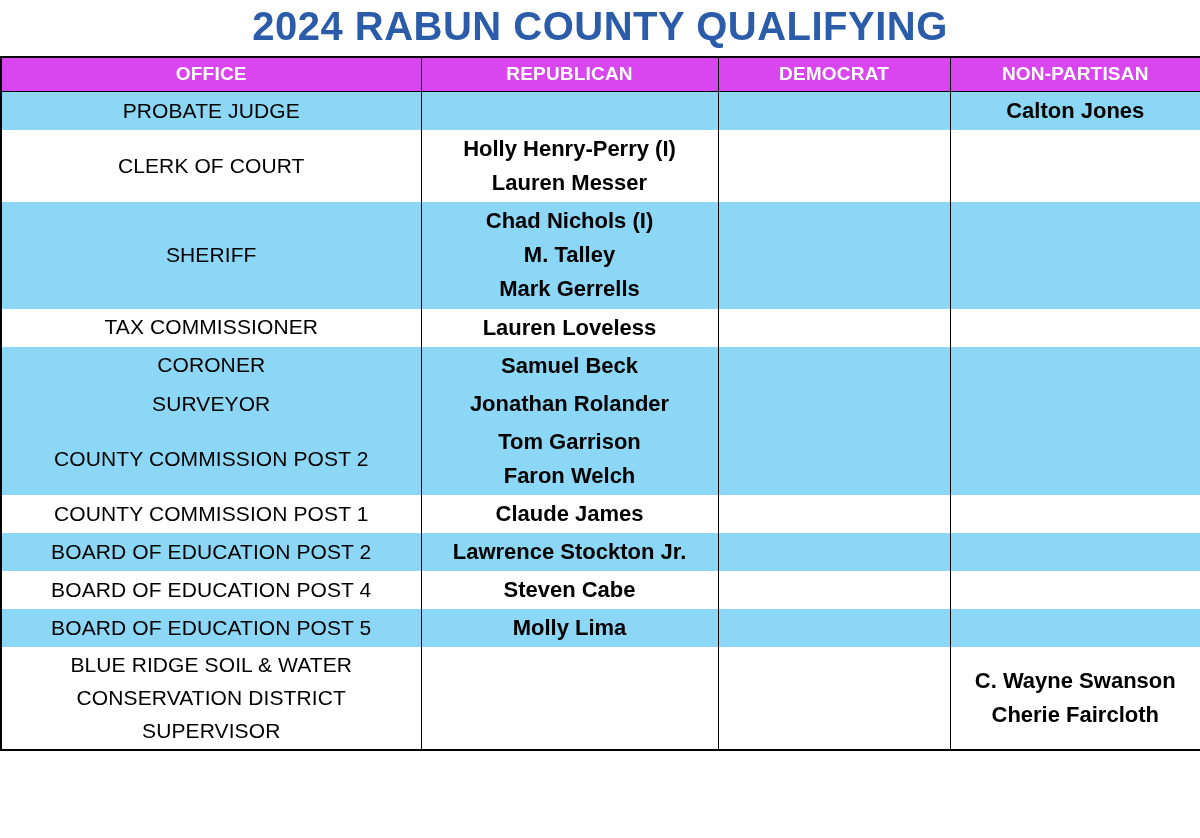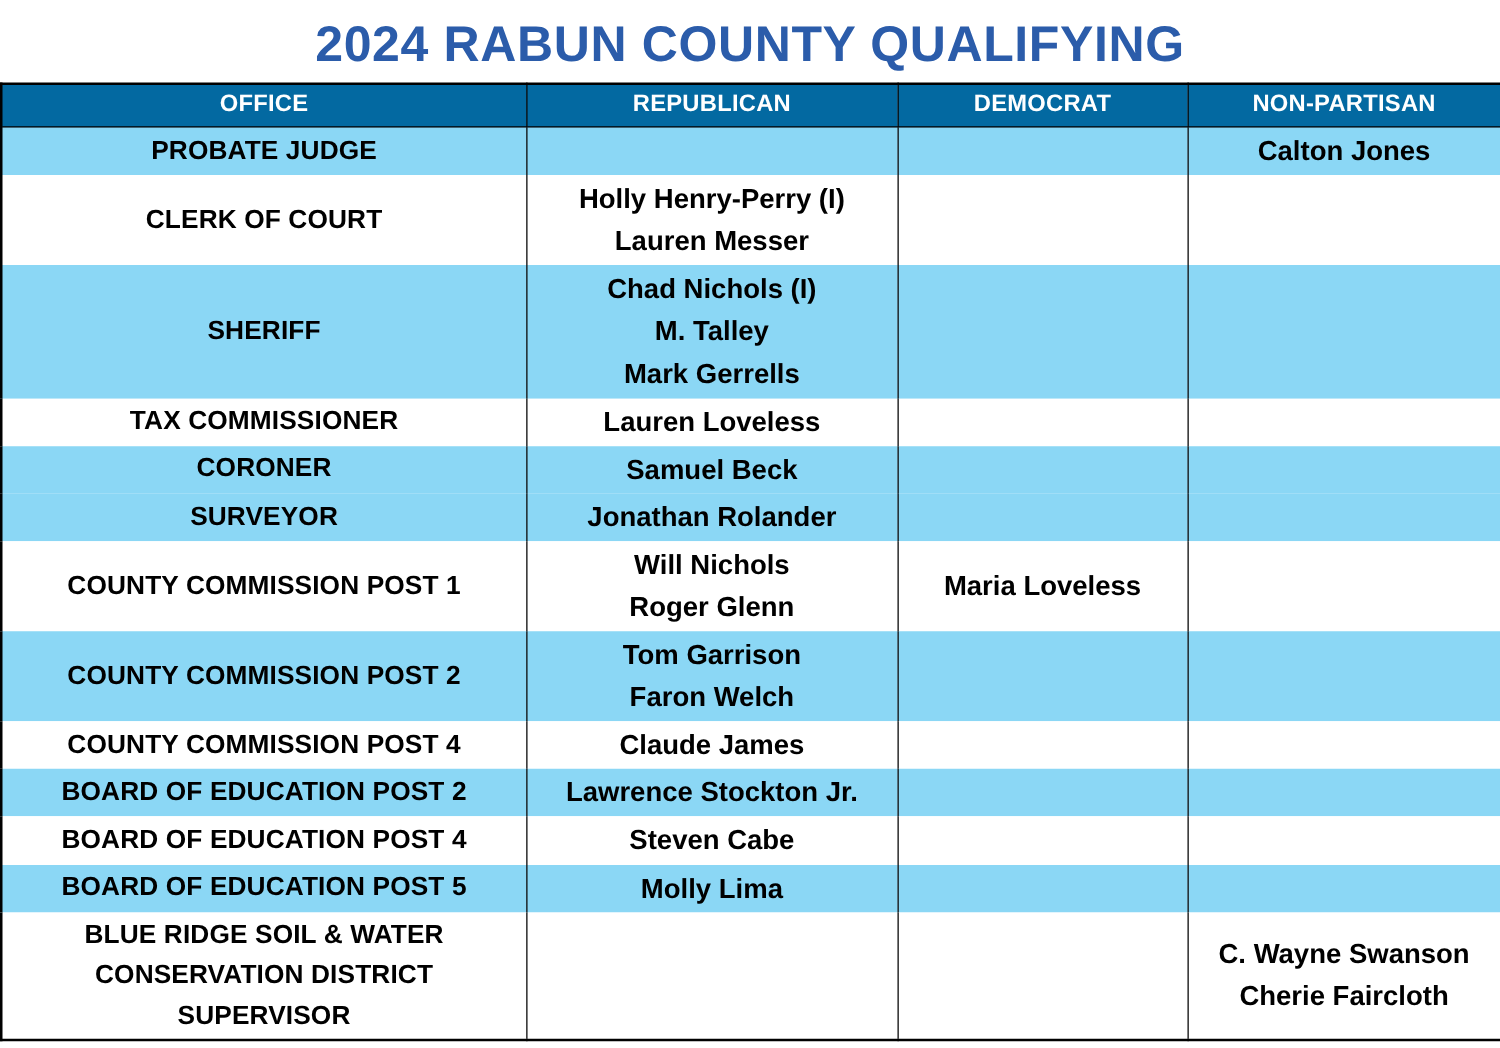--- a/index.html
+++ b/index.html
@@ -19,36 +19,36 @@
     position: relative;
     box-sizing: border-box;
   }
   .title {
     text-align: center;
     color: #2B5CAA;
     font-weight: bold;
     font-size: 40px;
     letter-spacing: 0.5px;
     line-height: 1;
-    padding: 16px 0 10px 0;
+    padding: 6px 0 10px 0;
     margin: 0;
     font-family: "Liberation Sans", sans-serif;
   }
   table.qual {
     border-collapse: collapse;
     width: 1200px;
     table-layout: fixed;
   }
   table.qual col.c-office  { width: 420px; }
   table.qual col.c-rep     { width: 297px; }
   table.qual col.c-dem     { width: 232px; }
   table.qual col.c-np      { width: 251px; }
 
   thead th {
-    background: #0369a1;
+    background: #d946ef;
     color: #ffffff;
     font-weight: bold;
     font-size: 19px;
     text-align: center;
     padding: 5px 2px 6px 2px;
     border: 1px solid #000000;
     letter-spacing: 0.2px;
   }
   tbody td {
     border-left: 1px solid #000000;
@@ -56,21 +56,21 @@
     text-align: center;
     vertical-align: middle;
     color: #000000;
     font-size: 22px;
     padding: 2px 4px;
   }
   tbody tr.blue td { background: #8BD7F5; }
   tbody tr.white td { background: #ffffff; }
 
   td.office {
-    font-weight: bold;
+    font-weight: normal;
     font-size: 21px;
     letter-spacing: 0.1px;
     line-height: 1.55;
     text-align: center;
   }
   td.names {
     font-weight: bold;
     line-height: 1.55;
   }
   .nm { display: block; }
@@ -158,47 +158,34 @@
         <tr class="blue">
           <td class="office">
             <span class="nm">SURVEYOR</span>
           </td>
           <td class="names">
             <span class="nm">Jonathan Rolander</span>
           </td>
           <td class="names"></td>
           <td class="names"></td>
         </tr>
-        <tr class="white">
-          <td class="office">
-            <span class="nm">COUNTY COMMISSION POST 1</span>
-          </td>
-          <td class="names">
-            <span class="nm">Will Nichols</span>
-            <span class="nm">Roger Glenn</span>
-          </td>
-          <td class="names">
-            <span class="nm">Maria Loveless</span>
-          </td>
-          <td class="names"></td>
-        </tr>
         <tr class="blue">
           <td class="office">
             <span class="nm">COUNTY COMMISSION POST 2</span>
           </td>
           <td class="names">
             <span class="nm">Tom Garrison</span>
             <span class="nm">Faron Welch</span>
           </td>
           <td class="names"></td>
           <td class="names"></td>
         </tr>
         <tr class="white">
           <td class="office">
-            <span class="nm">COUNTY COMMISSION POST 4</span>
+            <span class="nm">COUNTY COMMISSION POST 1</span>
           </td>
           <td class="names">
             <span class="nm">Claude James</span>
           </td>
           <td class="names"></td>
           <td class="names"></td>
         </tr>
         <tr class="blue">
           <td class="office">
             <span class="nm">BOARD OF EDUCATION POST 2</span>

